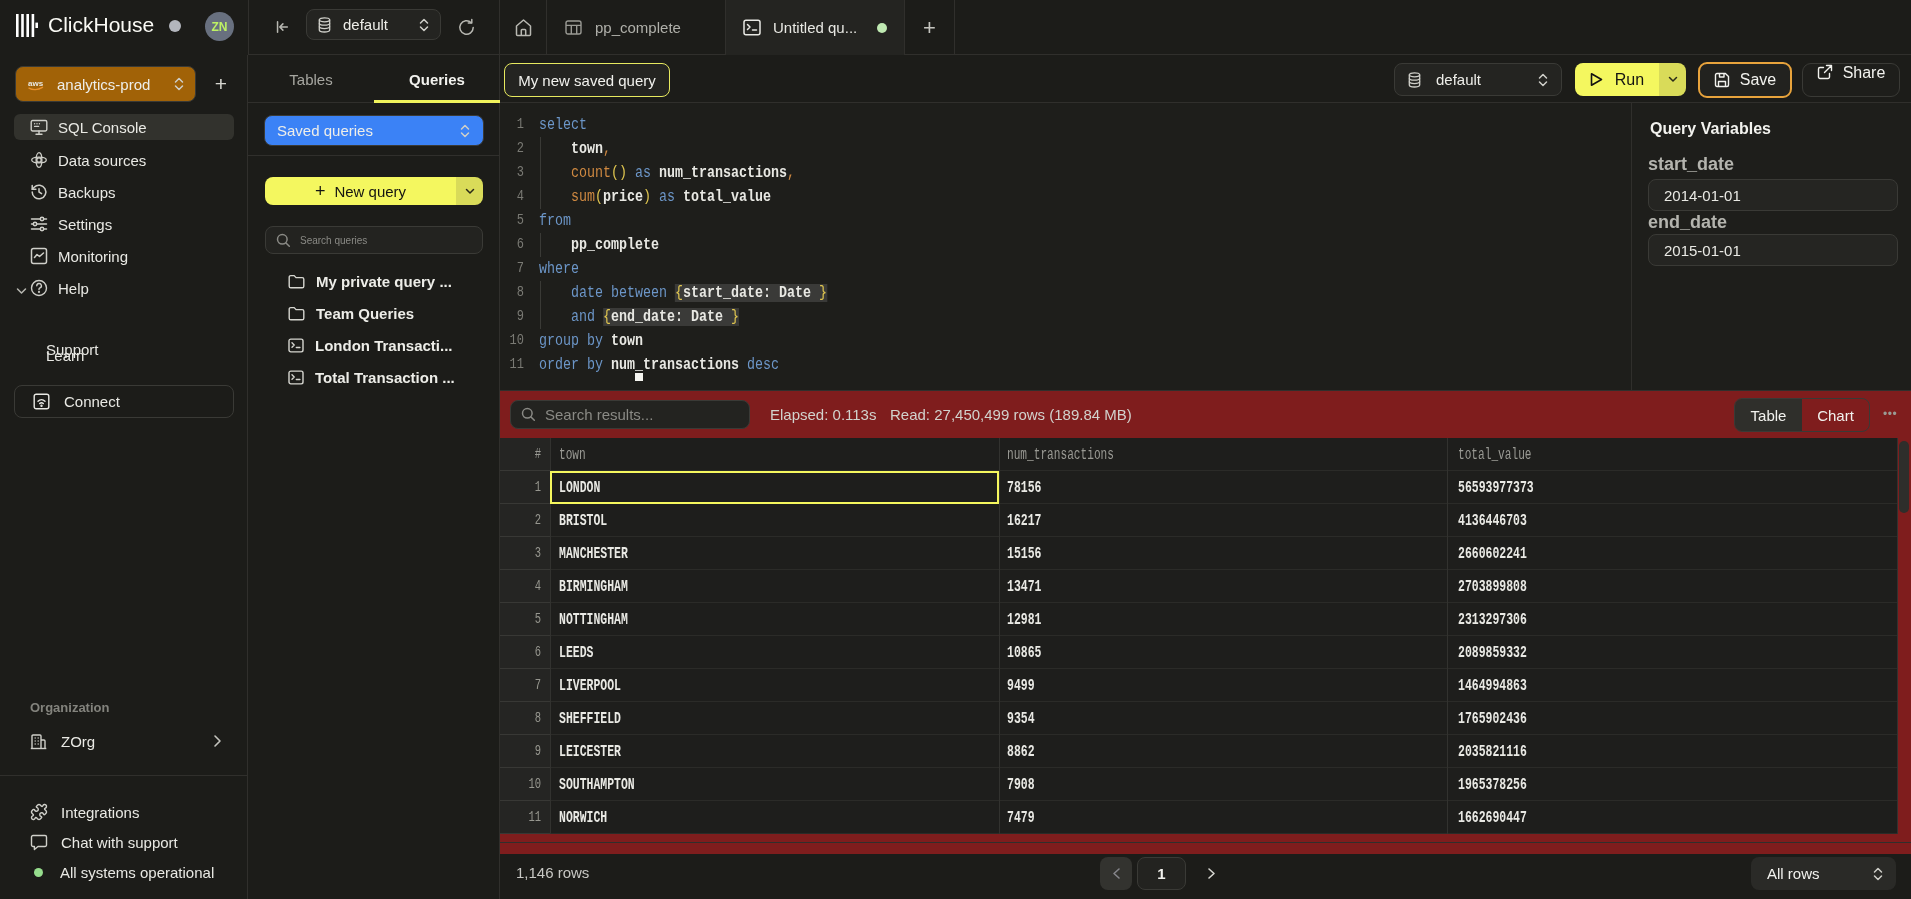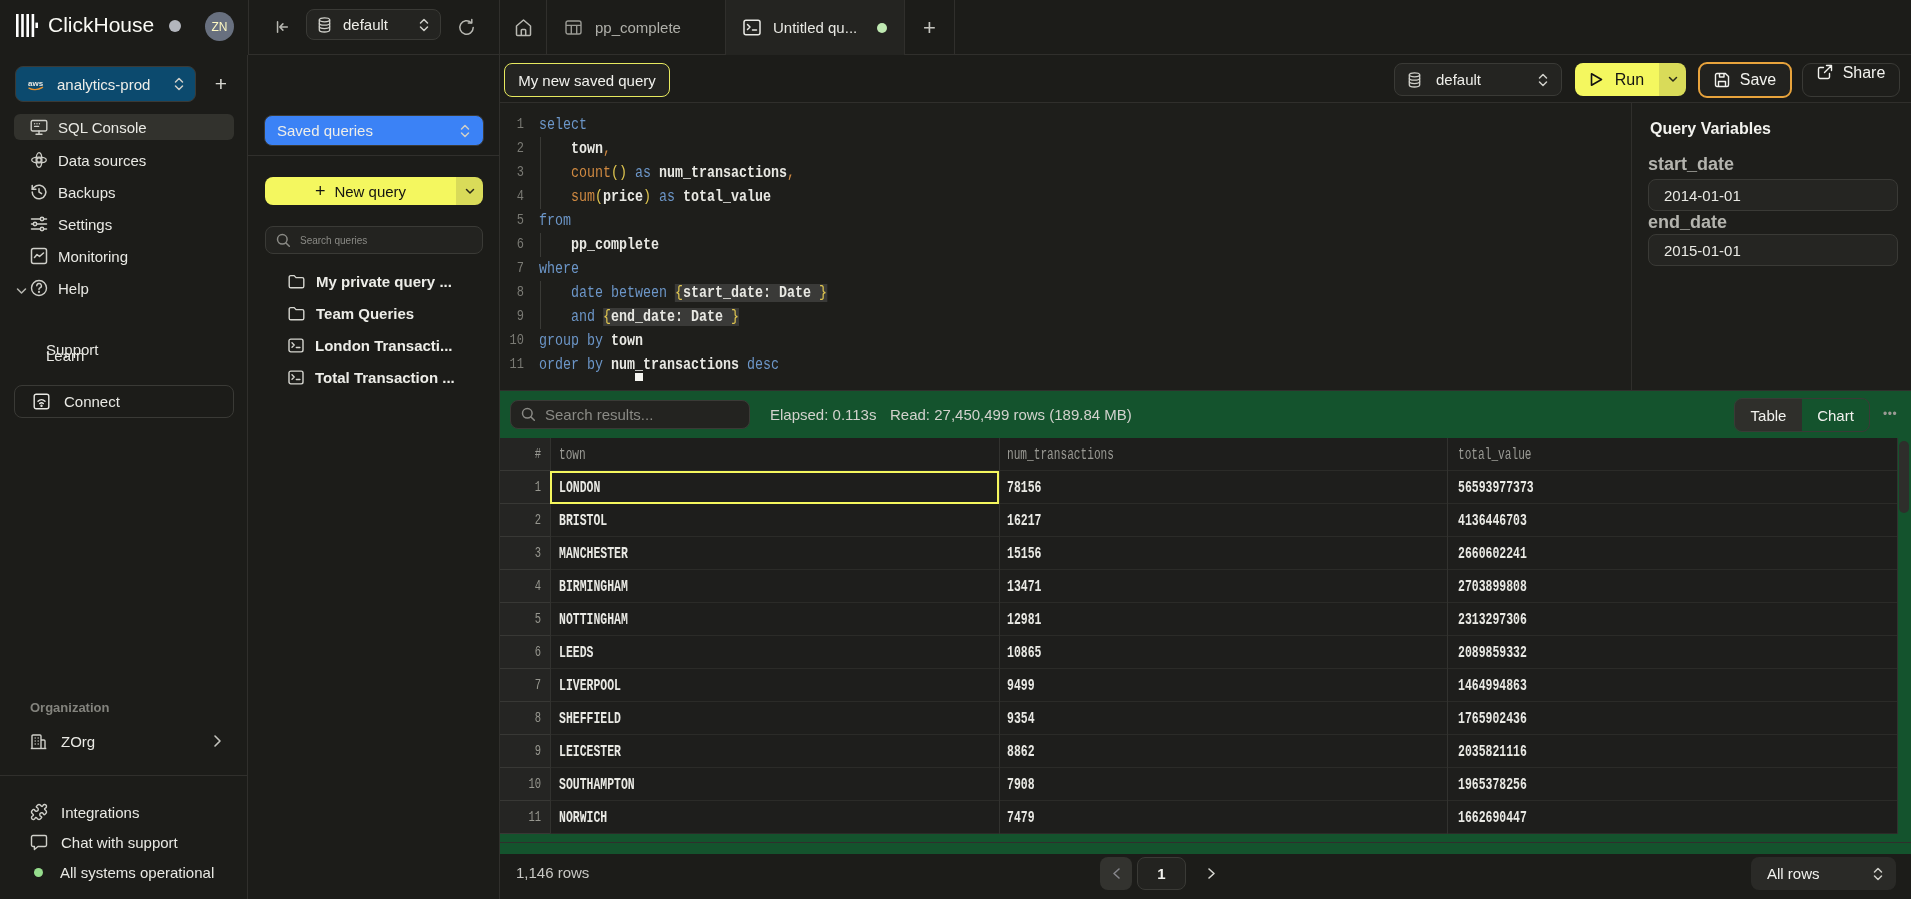--- a/index.html
+++ b/index.html
@@ -7,35 +7,35 @@
   .abs { position:absolute; }
   #app { position:relative; width:1911px; height:899px; }
   svg { display:block; }
 
   
   #topbar { left:0; top:0; width:1911px; height:55px; background:#1c1c19; }
   #topbar .rborder { position:absolute; left:248px; top:0; right:0; height:55px; border-bottom:1px solid #302f2c; }
   #logo { position:absolute; left:16px; top:14px; }
   #chname { position:absolute; left:48px; top:13px; font-size:21px; font-weight:500; color:#fafaf5; }
   #graydot { position:absolute; left:169px; top:20px; width:12px; height:12px; border-radius:50%; background:#b3b6bd; }
-  #avatar { position:absolute; left:205px; top:12px; width:29px; height:29px; border-radius:50%; background:#68707f; color:#fef9c3; font-size:12px; font-weight:400; display:flex; align-items:center; justify-content:center; }
+  #avatar { position:absolute; left:205px; top:12px; width:29px; height:29px; border-radius:50%; background:#68707f; color:#bef264; font-size:12px; font-weight:700; display:flex; align-items:center; justify-content:center; }
   .vsep { position:absolute; top:0; width:1px; background:#302f2c; }
   #backarrow { position:absolute; left:274px; top:19px; color:#b8b8b2; }
   #dbsel1 { position:absolute; left:306px; top:9px; width:135px; height:31px; background:#242421; border:1px solid #3a3a36; border-radius:8px; display:flex; align-items:center; padding:0 10px; gap:9px; }
   #dbsel1 .t { font-size:15px; font-weight:500; color:#eeeee9; flex:1; padding-left:2px; }
   #refresh { position:absolute; left:457px; top:18px; color:#b8b8b2; }
   #tab-home { position:absolute; left:499px; top:0; width:48px; height:55px; display:flex; align-items:center; justify-content:center; border-left:1px solid #302f2c; border-right:1px solid #302f2c; color:#b8b8b2; }
   #tab-pp { position:absolute; left:547px; top:0; width:179px; height:55px; display:flex; align-items:center; padding-left:18px; gap:13px; border-right:1px solid #302f2c; color:#b0b0aa; font-size:15px; }
   #tab-untitled { position:absolute; left:726px; top:0; width:179px; height:55px; display:flex; align-items:center; padding-left:17px; gap:12px; border-right:1px solid #302f2c; background:#242421; color:#e8e8e3; font-size:15px; }
   #tab-untitled .dot { width:10px; height:10px; border-radius:50%; background:#bfe9b2; margin-left:8px; }
   #tab-plus { position:absolute; left:905px; top:0; width:50px; height:55px; display:flex; align-items:center; justify-content:center; border-right:1px solid #302f2c; color:#c4c4be; font-size:22px; font-weight:300; }
 
   
   #sidebar { left:0; top:55px; width:248px; height:844px; background:#1c1c19; border-right:1px solid #302f2c; }
-  #wssel { position:absolute; left:15px; top:11px; width:181px; height:36px; background:#0c4a6e; border:1px solid #3a3a36; border-radius:8px; display:flex; align-items:center; padding:0 10px 0 12px; gap:10px; }
+  #wssel { position:absolute; left:15px; top:11px; width:181px; height:36px; background:#a16207; border:1px solid #3a3a36; border-radius:8px; display:flex; align-items:center; padding:0 10px 0 12px; gap:10px; }
   #wssel .t { flex:1; font-size:15px; font-weight:500; color:#eeeee9; }
   #wsplus { position:absolute; left:207px; top:18px; width:28px; height:22px; color:#d6d6d0; font-size:21px; font-weight:300; display:flex; align-items:center; justify-content:center; }
   .navitem { position:absolute; left:14px; width:220px; height:26px; display:flex; align-items:center; padding-left:16px; gap:10px; font-size:15px; font-weight:500; color:#e9e9e4; border-radius:6px; }
   .navitem.active { background:#32322d; }
   .navitem svg { color:#cfcfc9; }
   .subitem { position:absolute; left:46px; font-size:15px; font-weight:500; color:#e9e9e4; }
   #connect { position:absolute; left:14px; top:330px; width:220px; height:33px; border:1px solid #3a3a36; border-radius:8px; display:flex; align-items:center; padding-left:18px; gap:14px; font-size:15px; font-weight:500; color:#e9e9e4; }
   #orglabel { position:absolute; left:30px; top:645px; font-size:13px; font-weight:700; color:#83837d; }
   #zorg { position:absolute; left:30px; top:675px; height:22px; width:200px; display:flex; align-items:center; gap:14px; font-size:15px; font-weight:500; color:#e9e9e4; }
   #zorg .chev { margin-left:auto; margin-right:8px; color:#c4c4be; }
@@ -82,21 +82,21 @@
   .fn { color:#cf8941; }
   .pr { color:#e0c64f; }
   .id { color:#e8e8e3; font-weight:700; }
   .cm { color:#cf8941; }
   .vhl { background:#3a3a38; }
   #qvars h3 { font-size:16px; font-weight:600; color:#f2f2ee; position:absolute; left:18px; top:17px; }
   .vlabel { position:absolute; left:16px; font-size:18px; font-weight:700; color:#b4b4ae; }
   .vinput { position:absolute; left:16px; width:250px; height:32px; background:#252522; border:1px solid #3a3a36; border-radius:8px; display:flex; align-items:center; padding-left:15px; font-size:15px; color:#e9e9e4; }
 
   
-  #results { left:500px; top:390px; width:1411px; height:464px; background:#14532d; border-top:1px solid #302f2c; }
+  #results { left:500px; top:390px; width:1411px; height:464px; background:#7f1d1d; border-top:1px solid #302f2c; }
   #rsearch { position:absolute; left:10px; top:9px; width:240px; height:29px; background:#232320; border:1px solid #3a3a36; border-radius:8px; display:flex; align-items:center; padding:0 10px; gap:9px; color:#8a8a85; font-size:15px; }
   #elapsed { position:absolute; left:270px; top:15px; font-size:15px; color:#d2d2cd; }
   #readtxt { position:absolute; left:390px; top:15px; font-size:15px; color:#d2d2cd; }
   #tcswitch { position:absolute; left:1234px; top:7px; height:34px; display:flex; border:1px solid #3a3a36; border-radius:8px; overflow:hidden; }
   #tcswitch .seg { width:67px; display:flex; align-items:center; justify-content:center; font-size:15px; color:#f2f2ee; }
   #tcswitch .seg.on { background:#2f2f2b; }
   #dots { position:absolute; left:1383px; top:16px; color:#9a9a94; font-size:12px; letter-spacing:0.5px; }
 
   #rtable { position:absolute; left:0; top:47px; width:1397px; height:390px; }
   .gut { position:absolute; left:0; width:50px; background:#252523; border-bottom:1px solid #383835; }
@@ -284,20 +284,25 @@
         </svg>
       <span>Chat with support</span>
     </div>
     <div class="bottomitem" style="top:807px;">
       <div class="greendot"></div>
       <span>All systems operational</span>
     </div>
   </div>
 
   <div id="qpanel" class="abs">
+    <div id="qtabs">
+      <div class="tab" style="left:0;">Tables</div>
+      <div class="tab active" style="left:126px;">Queries</div>
+      <div class="underline"></div>
+    </div>
     <div id="savedsel">
       <div class="t">Saved queries</div>
       <svg width="12" height="14" viewBox="0 0 12 14" fill="none" stroke="#cfcfc9" stroke-width="1.5" stroke-linecap="round" stroke-linejoin="round">
           <path d="M2.5 5 6 1.5 9.5 5M2.5 9 6 12.5 9.5 9"></path>
         </svg>
     </div>
     <div id="qdiv"></div>
     <div id="newq">
       <div class="main">
           <span style="font-size:18px; font-weight:400;">+</span>

